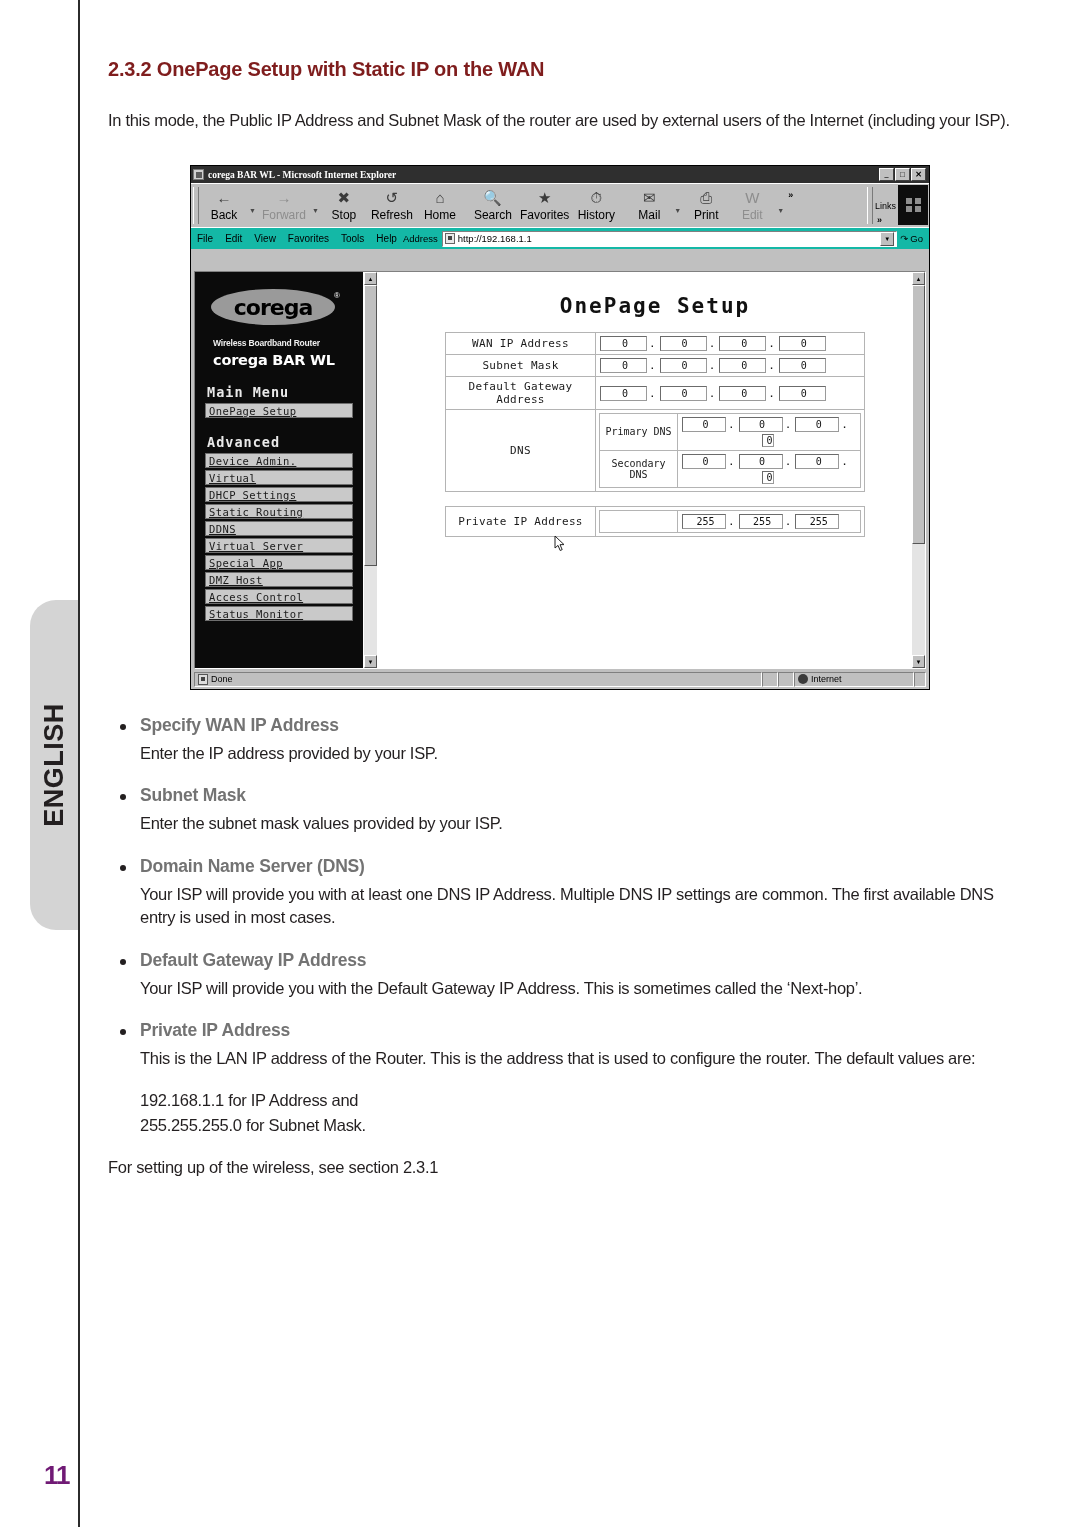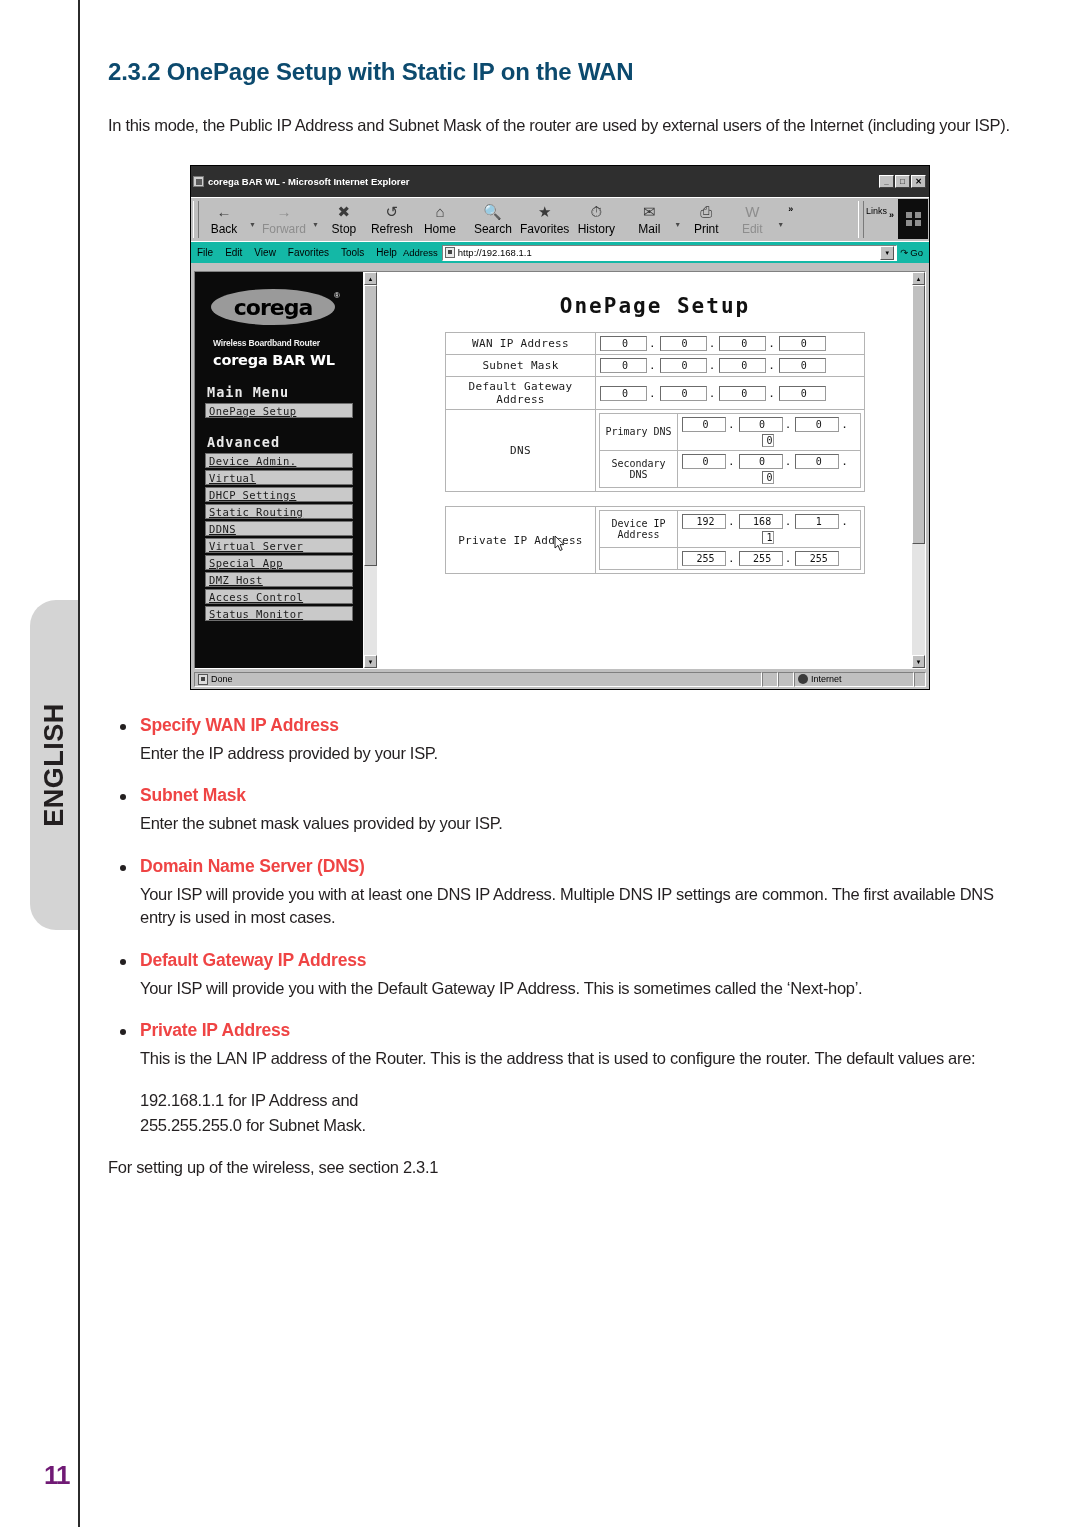--- a/index.html
+++ b/index.html
@@ -42,43 +42,43 @@
     font-size:26px; font-weight:bold; color:#701a75;
     letter-spacing:-1px;
   }
 
   
   #content{
     position:absolute; left:108px; top:58px; width:910px;
   }
   h1#section-heading{
     margin:0 0 16px 0;
-    font-size:24px; font-weight:bold; letter-spacing:-.2px;
-    color:#0c4a6e;
+    font-size:20px; font-weight:bold; letter-spacing:-.2px;
+    color:#7f1d1d;
     font-family:"Liberation Sans", sans-serif;
   }
   p.intro{
     margin:28px 0 0 0; font-size:16.5px; line-height:1.35;
     letter-spacing:-.3px; color:#231f20;
   }
 
   
   #browser{
     position:absolute; left:190px; top:165px;
     width:740px; height:525px;
     background:#c0c0c0;
     border:1px solid #000;
     font-size:9px;
     color:#000;
   }
   
   #titlebar{
-    height:31px; background:#2f2f2f; color:#fff;
+    height:17px; background:#2f2f2f; color:#fff;
     display:flex; align-items:center; padding:0 2px;
-    font-size:9.5px; font-weight:bold;
+    font-size:9.5px; font-weight:bold;font-family:Liberation Serif, serif;
   }
   #titlebar .ie-icon{
     width:11px;height:11px;background:#cfcfcf;border:1px solid #777;
     margin-right:4px; flex:0 0 auto; position:relative;
   }
   #titlebar .ie-icon:after{
     content:""; position:absolute; left:2px; top:2px; width:6px;height:6px;
     background:#5b5b5b;
   }
   #titlebar .title{ flex:1 1 auto; white-space:nowrap; overflow:hidden; }
@@ -104,21 +104,21 @@
   }
   .tb-btn .glyph{
     width:20px;height:19px;display:flex;align-items:center;justify-content:center;
     font-size:15px; line-height:1; color:#3b3b3b;
   }
   .tb-btn .lbl{ font-size:12px; margin-top:1px; white-space:nowrap; }
   .tb-btn.dim .glyph, .tb-btn.dim .lbl{ color:#8d8d8d; }
   .tb-drop{ align-self:center; font-size:7px; color:#4a4a4a; padding:0 2px; margin-top:8px;}
   .tb-sep{ width:1px; background:#888; margin:4px 3px; box-shadow:1px 0 0 #fff; }
   .chev{ font-size:9px; font-weight:bold; margin-top:4px; padding:0 2px; }
-  .links-box{ display:flex; align-items:flex-start; padding-top:8px; }
+  .links-box{ display:flex; align-items:flex-start; padding-top:17px;flex-direction:column; }
   .links-box .lbl{ font-size:9px; }
   #logo-box{
     width:30px; height:40px; background:#0d0d0d; margin:1px 1px 0 2px;
     display:flex;align-items:center;justify-content:center; flex:0 0 auto;
   }
   #logo-box .mark{
     width:15px;height:14px;
     background:
       linear-gradient(#8f8f8f,#8f8f8f) 0 0/6px 6px no-repeat,
       linear-gradient(#8f8f8f,#8f8f8f) 9px 0/6px 6px no-repeat,
@@ -285,21 +285,21 @@
   .sb-ico:after{content:"";position:absolute;left:2px;top:2px;width:4px;height:4px;background:#444;}
   .globe{ width:10px;height:10px;border-radius:50%;background:#3a3a3a;flex:0 0 auto; }
 
   
   #bullets{ position:absolute; left:108px; top:715px; width:910px; }
   .blt{ position:relative; padding-left:32px; }
   .blt .dot{
     position:absolute; left:12px; top:9px; width:6px;height:6px;border-radius:50%;background:#231f20;
   }
   .blt h3{
-    margin:0; font-size:17.5px; font-weight:bold; letter-spacing:-.2px; color:#ef4444;
+    margin:0; font-size:17.5px; font-weight:bold; letter-spacing:-.2px; color:#737373;
   }
   .blt p{
     margin:6px 0 0 0; font-size:16.5px; line-height:1.42; letter-spacing:-.3px; color:#231f20;
   }
   .blt + .blt{ margin-top:20px; }
   p.defaults{ margin:18px 0 0 32px; font-size:16.5px; line-height:1.45; letter-spacing:-.3px; }
   p.footnote{ margin:20px 0 0 0; font-size:16.5px; letter-spacing:-.3px; }
 </style>
 </head>
 <body>
@@ -590,36 +590,20 @@
               <tr>
             <td class="lbl-cell" style="position:relative;">
               <svg id="cursor" viewBox="0 0 13 17">
                 <path d="M1 1 L1 13 L4 10.4 L6.2 15.5 L8.2 14.6 L6 9.7 L10 9.6 Z" fill="#fff" stroke="#222" stroke-width="1"></path>
               </svg>
               <span>Private IP Address</span>
             </td>
             <td class="val-cell" style="padding:3px;">
               <table class="dns-inner">
                 <tbody>
-                      <tr>
-                  <td class="dns-label">Device IP Address</td>
-                  <td class="dns-vals">
-                    <div class="ipgroup narrow">
-                      <span class="ipbox">192</span>
-                            <span class="ipdot">.</span>
-                      <span class="ipbox">168</span>
-                            <span class="ipdot">.</span>
-                      <span class="ipbox">1</span>
-                            <span class="ipdot">.</span>
-                      <div class="dns-row2" style="width:100%">
-                        <span class="ipbox">1</span>
-                      </div>
-                    </div>
-                  </td>
-                </tr>
                 <tr>
                   <td class="dns-label"></td>
                   <td class="dns-vals">
                     <div class="ipgroup narrow">
                       <span class="ipbox">255</span>
                             <span class="ipdot">.</span>
                       <span class="ipbox">255</span>
                             <span class="ipdot">.</span>
                       <span class="ipbox">255</span>
                     </div>

